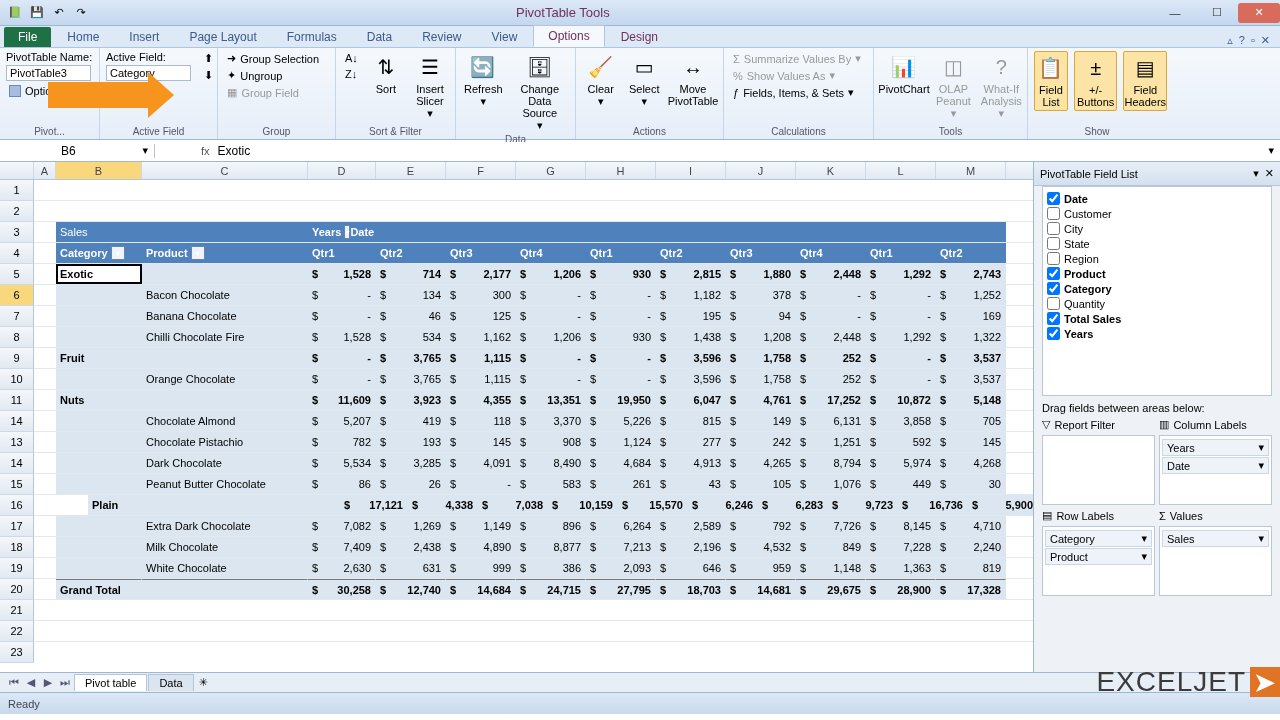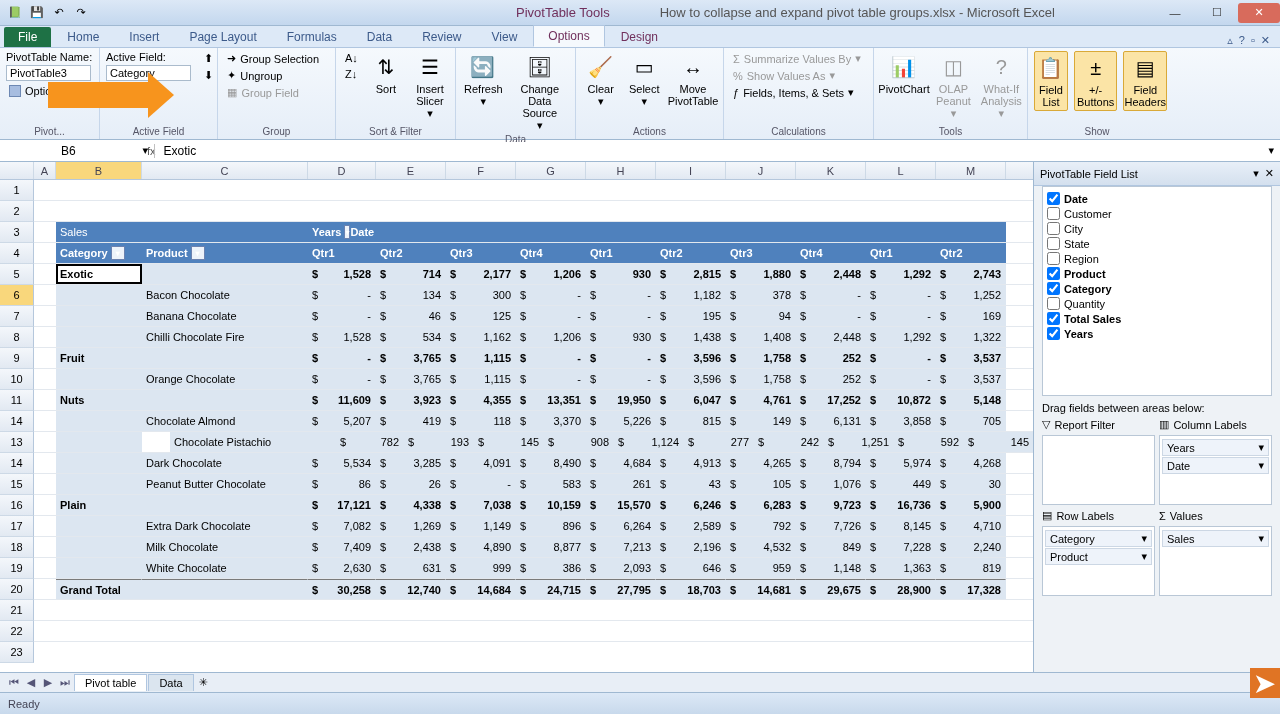--- a/index.html
+++ b/index.html
@@ -34,21 +34,21 @@
 .bigbtn { display:flex; flex-direction:column; align-items:center; justify-content:center; width:48px; cursor:pointer; font-size:11px; text-align:center; padding:2px; }
 .bigbtn .bicon { width:28px; height:28px; margin-bottom:2px; display:flex; align-items:center; justify-content:center; font-size:20px; }
 .bigbtn.active { background:#fbe4a6; border:1px solid #d9a938; border-radius:2px; }
 .bigbtn.disabled { color:#999; }
 .inlineinput { border:1px solid #abc; padding:1px 3px; font-size:11px; width:85px; }
 
 
 .fbar { height:22px; border-bottom:1px solid #9fb8d1; display:flex; align-items:center; }
 .namebox { width:100px; border-right:1px solid #c0c0c0; padding:0 6px; display:flex; align-items:center; justify-content:space-between; position:relative; left:55px;}
 .namebox input { border:none; width:60px; font-size:12px; }
-.fx { margin-left:47px; color:#555; margin-right:6px; }
+.fx { margin-left:101px; color:#555; margin-right:6px; }
 .formula { flex:1; border:none; font-size:12px; padding:2px;}
 
 
 .mainarea { display:flex; height:510px; }
 .sheet-wrap { flex:1; overflow:hidden; position:relative; }
 .colheads { display:flex; height:18px; background:linear-gradient(#f4f7fb,#e2e9f2); border-bottom:1px solid #b5c7dc; }
 .colhead { border-right:1px solid #cdd9e6; text-align:center; font-size:11px; color:#445; cursor:pointer; display:flex; align-items:center; justify-content:center;}
 .colhead.selected { background:#f9d77c; }
 .rowarea { display:flex; }
 .rowheads { display:flex; flex-direction:column; }
@@ -104,21 +104,20 @@
 <body>
 
 <div class="titlebar">
   <div class="qat">
     <div class="qbtn">📗</div>
     <div class="qbtn">💾</div>
     <div class="qbtn">↶</div>
     <div class="qbtn">↷</div>
   </div>
   <div class="title-label pt">PivotTable Tools</div>
-  <div class="title-doc">How to collapse and expand pivot table groups.xlsx - Microsoft Excel</div>
   <div class="spacer"></div>
   <div class="winbtn">—</div>
   <div class="winbtn">☐</div>
   <div class="winbtn close">✕</div>
 </div>
 
 <div class="ribbon-tabs">
   <div class="tab file">File</div>
   <div class="tab">Home</div>
   <div class="tab">Insert</div>
@@ -557,21 +556,21 @@
             <div class="cell pv-data" style="width: 70px;">
               <span class="dollar">$</span>
               <span class="val">930</span>
             </div>
             <div class="cell pv-data" style="width: 70px;">
               <span class="dollar">$</span>
               <span class="val">1,438</span>
             </div>
             <div class="cell pv-data" style="width: 70px;">
               <span class="dollar">$</span>
-              <span class="val">1,408</span>
+              <span class="val">1,208</span>
             </div>
             <div class="cell pv-data" style="width: 70px;">
               <span class="dollar">$</span>
               <span class="val">2,448</span>
             </div>
             <div class="cell pv-data" style="width: 70px;">
               <span class="dollar">$</span>
               <span class="val">1,292</span>
             </div>
             <div class="cell pv-data" style="width: 70px;">
@@ -755,21 +754,21 @@
               <span class="val">3,858</span>
             </div>
             <div class="cell pv-data" style="width: 70px;">
               <span class="dollar">$</span>
               <span class="val">705</span>
             </div>
           </div>
           <div class="gridrow">
             <div class="cell " style="width: 22px;"></div>
             <div class="cell pv-data" style="width: 86px;"></div>
-            <div class="cell pv-data" style="width: 166px; margin-left: 28px;">Chocolate Pistachio</div>
+            <div class="cell pv-data" style="width: 166px;">Chocolate Pistachio</div>
             <div class="cell pv-data" style="width: 68px;">
               <span class="dollar">$</span>
               <span class="val">782</span>
             </div>
             <div class="cell pv-data" style="width: 70px;">
               <span class="dollar">$</span>
               <span class="val">193</span>
             </div>
             <div class="cell pv-data" style="width: 70px;">
               <span class="dollar">$</span>
@@ -889,21 +888,21 @@
               <span class="dollar">$</span>
               <span class="val">449</span>
             </div>
             <div class="cell pv-data" style="width: 70px;">
               <span class="dollar">$</span>
               <span class="val">30</span>
             </div>
           </div>
           <div class="gridrow">
             <div class="cell " style="width: 22px;"></div>
-            <div class="cell pv-data bold" style="width: 86px;">Plain</div>
+            <div class="cell pv-data bold" style="width: 86px; margin-left: 32px;">Plain</div>
             <div class="cell pv-data" style="width: 166px;"></div>
             <div class="cell pv-data bold" style="width: 68px;">
               <span class="dollar">$</span>
               <span class="val">17,121</span>
             </div>
             <div class="cell pv-data bold" style="width: 70px;">
               <span class="dollar">$</span>
               <span class="val">4,338</span>
             </div>
             <div class="cell pv-data bold" style="width: 70px;">
@@ -1249,14 +1248,15 @@
   <div class="tabsheet">Pivot table</div>
   <div class="tabsheet inactive">Data</div>
   <span style="margin-left:4px;cursor:pointer">✳</span>
 </div>
 
 <div class="statusbar">
   <span>Ready</span>
 </div>
 
 <div class="watermark">
+  <span>EXCELJET</span>
     <span class="wbox">➤</span>
 </div>
 
 </body></html>

